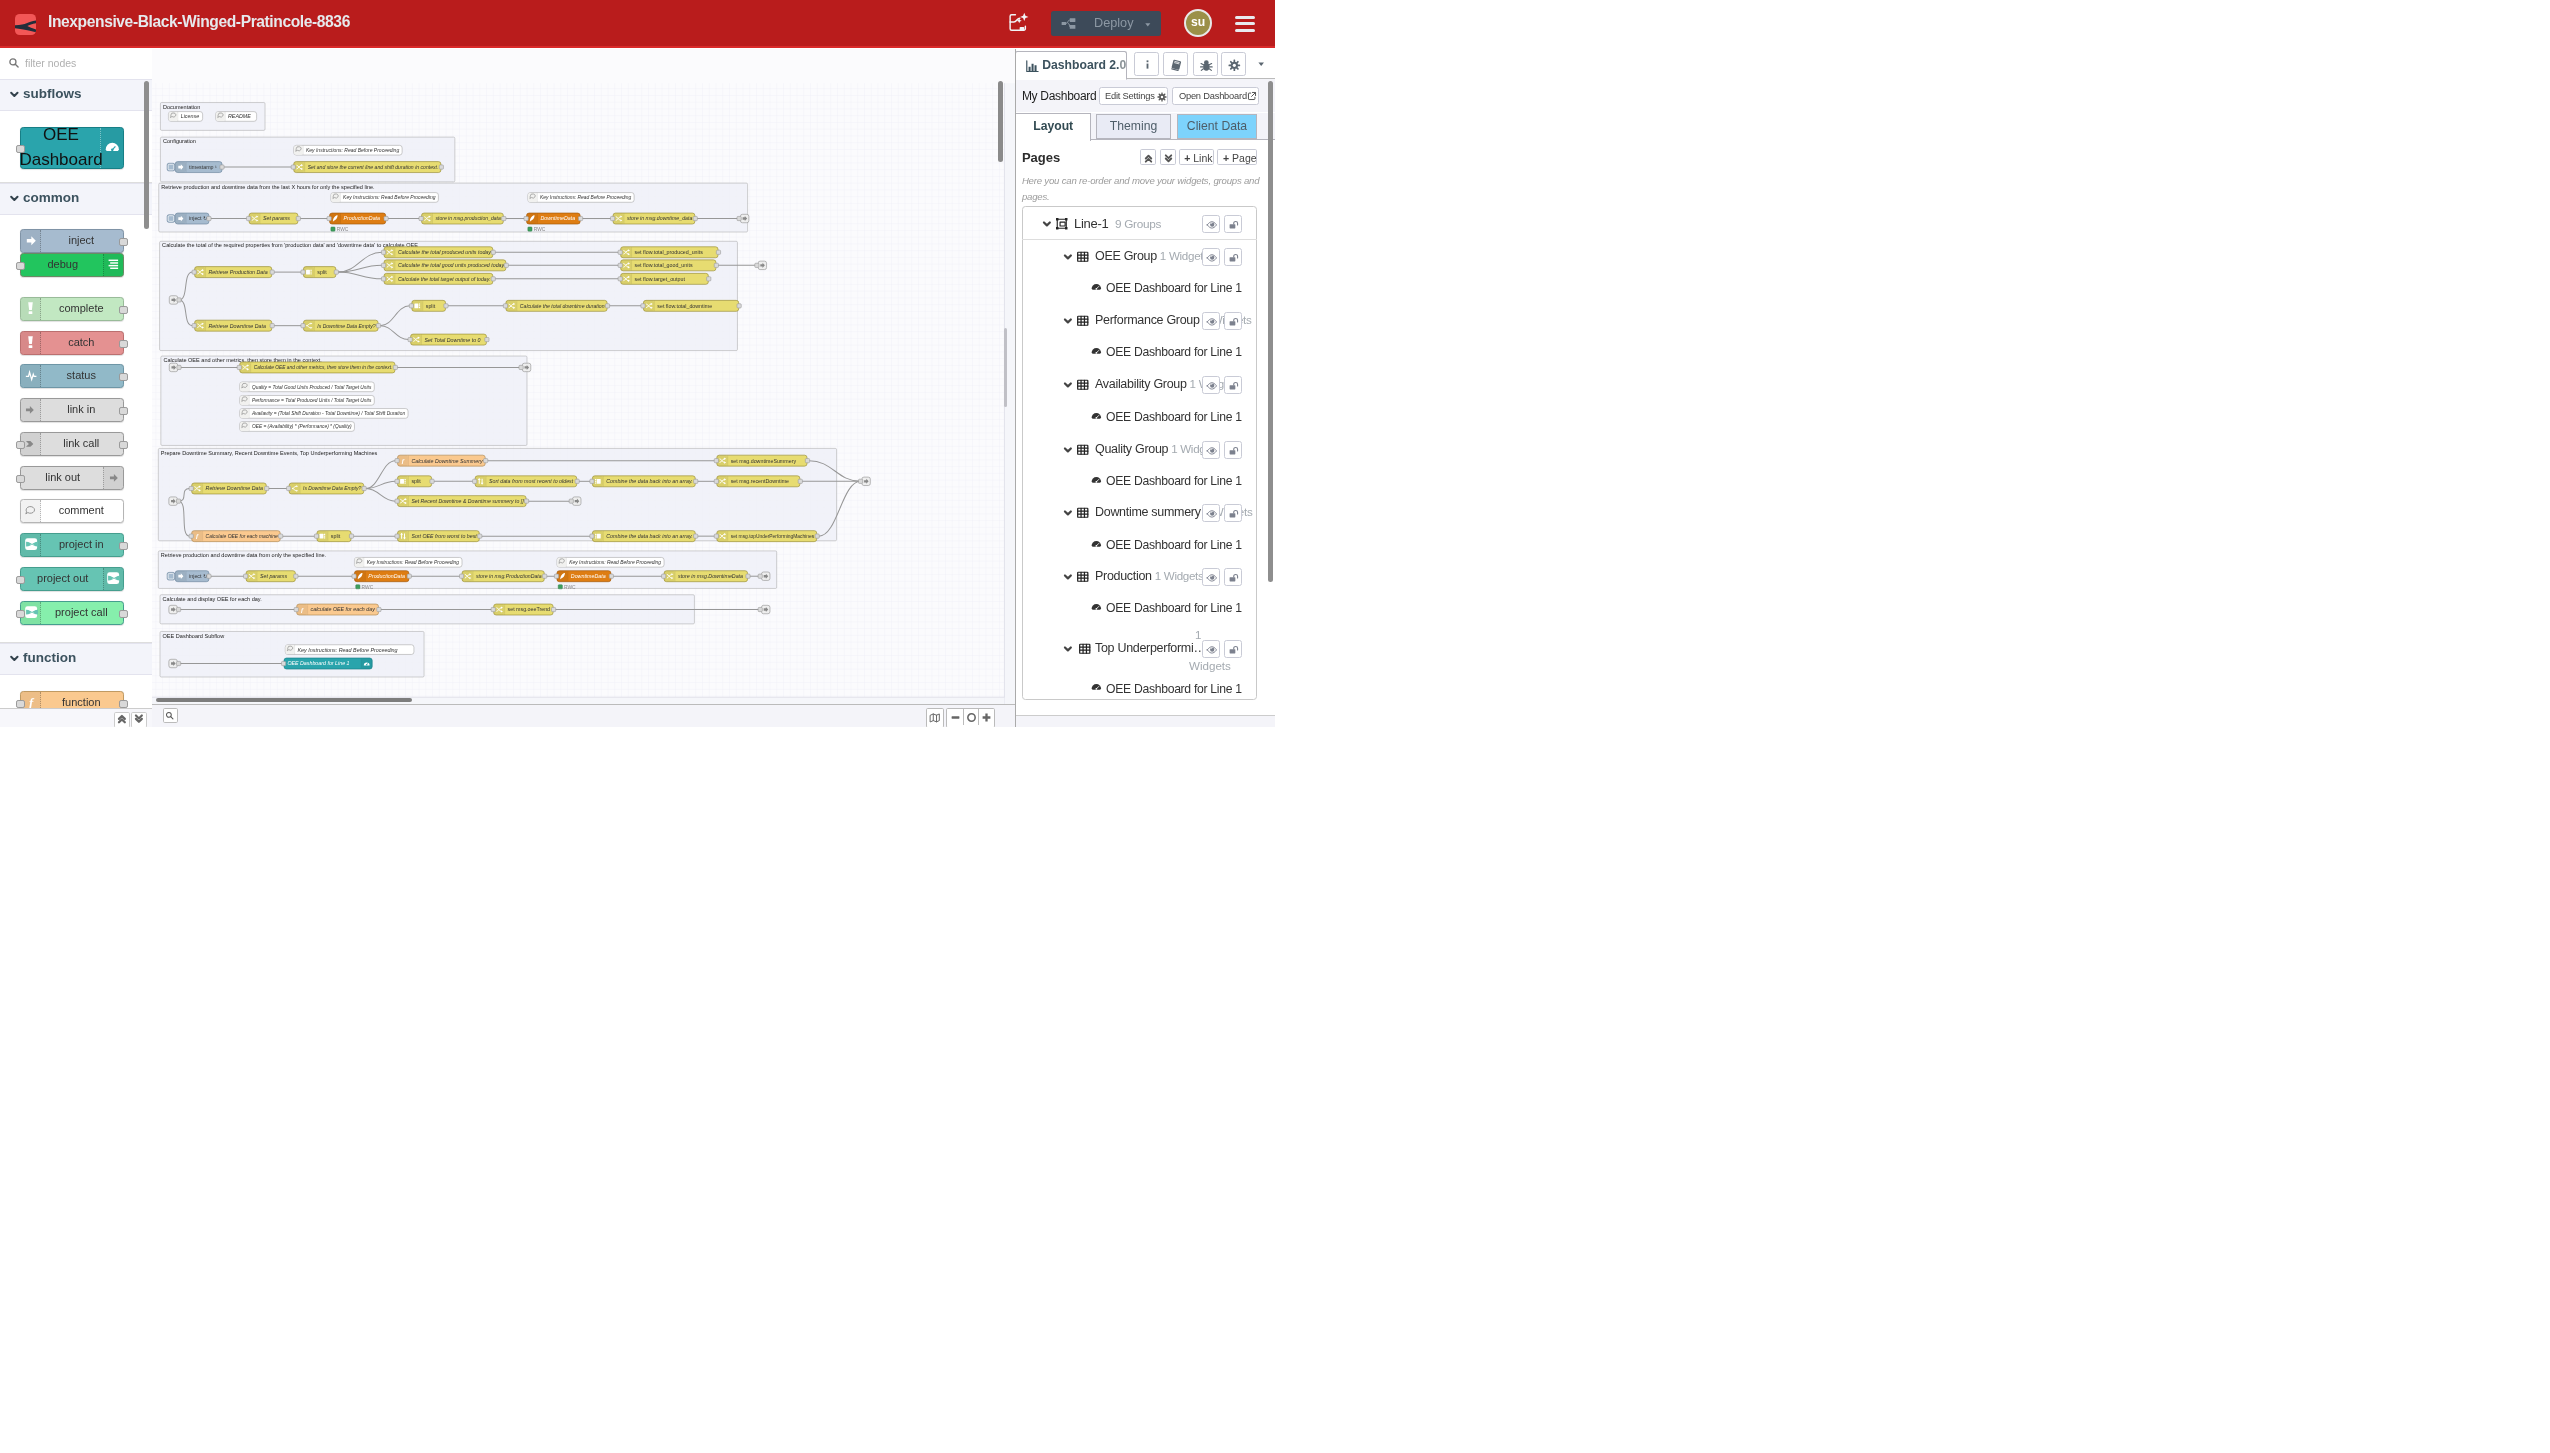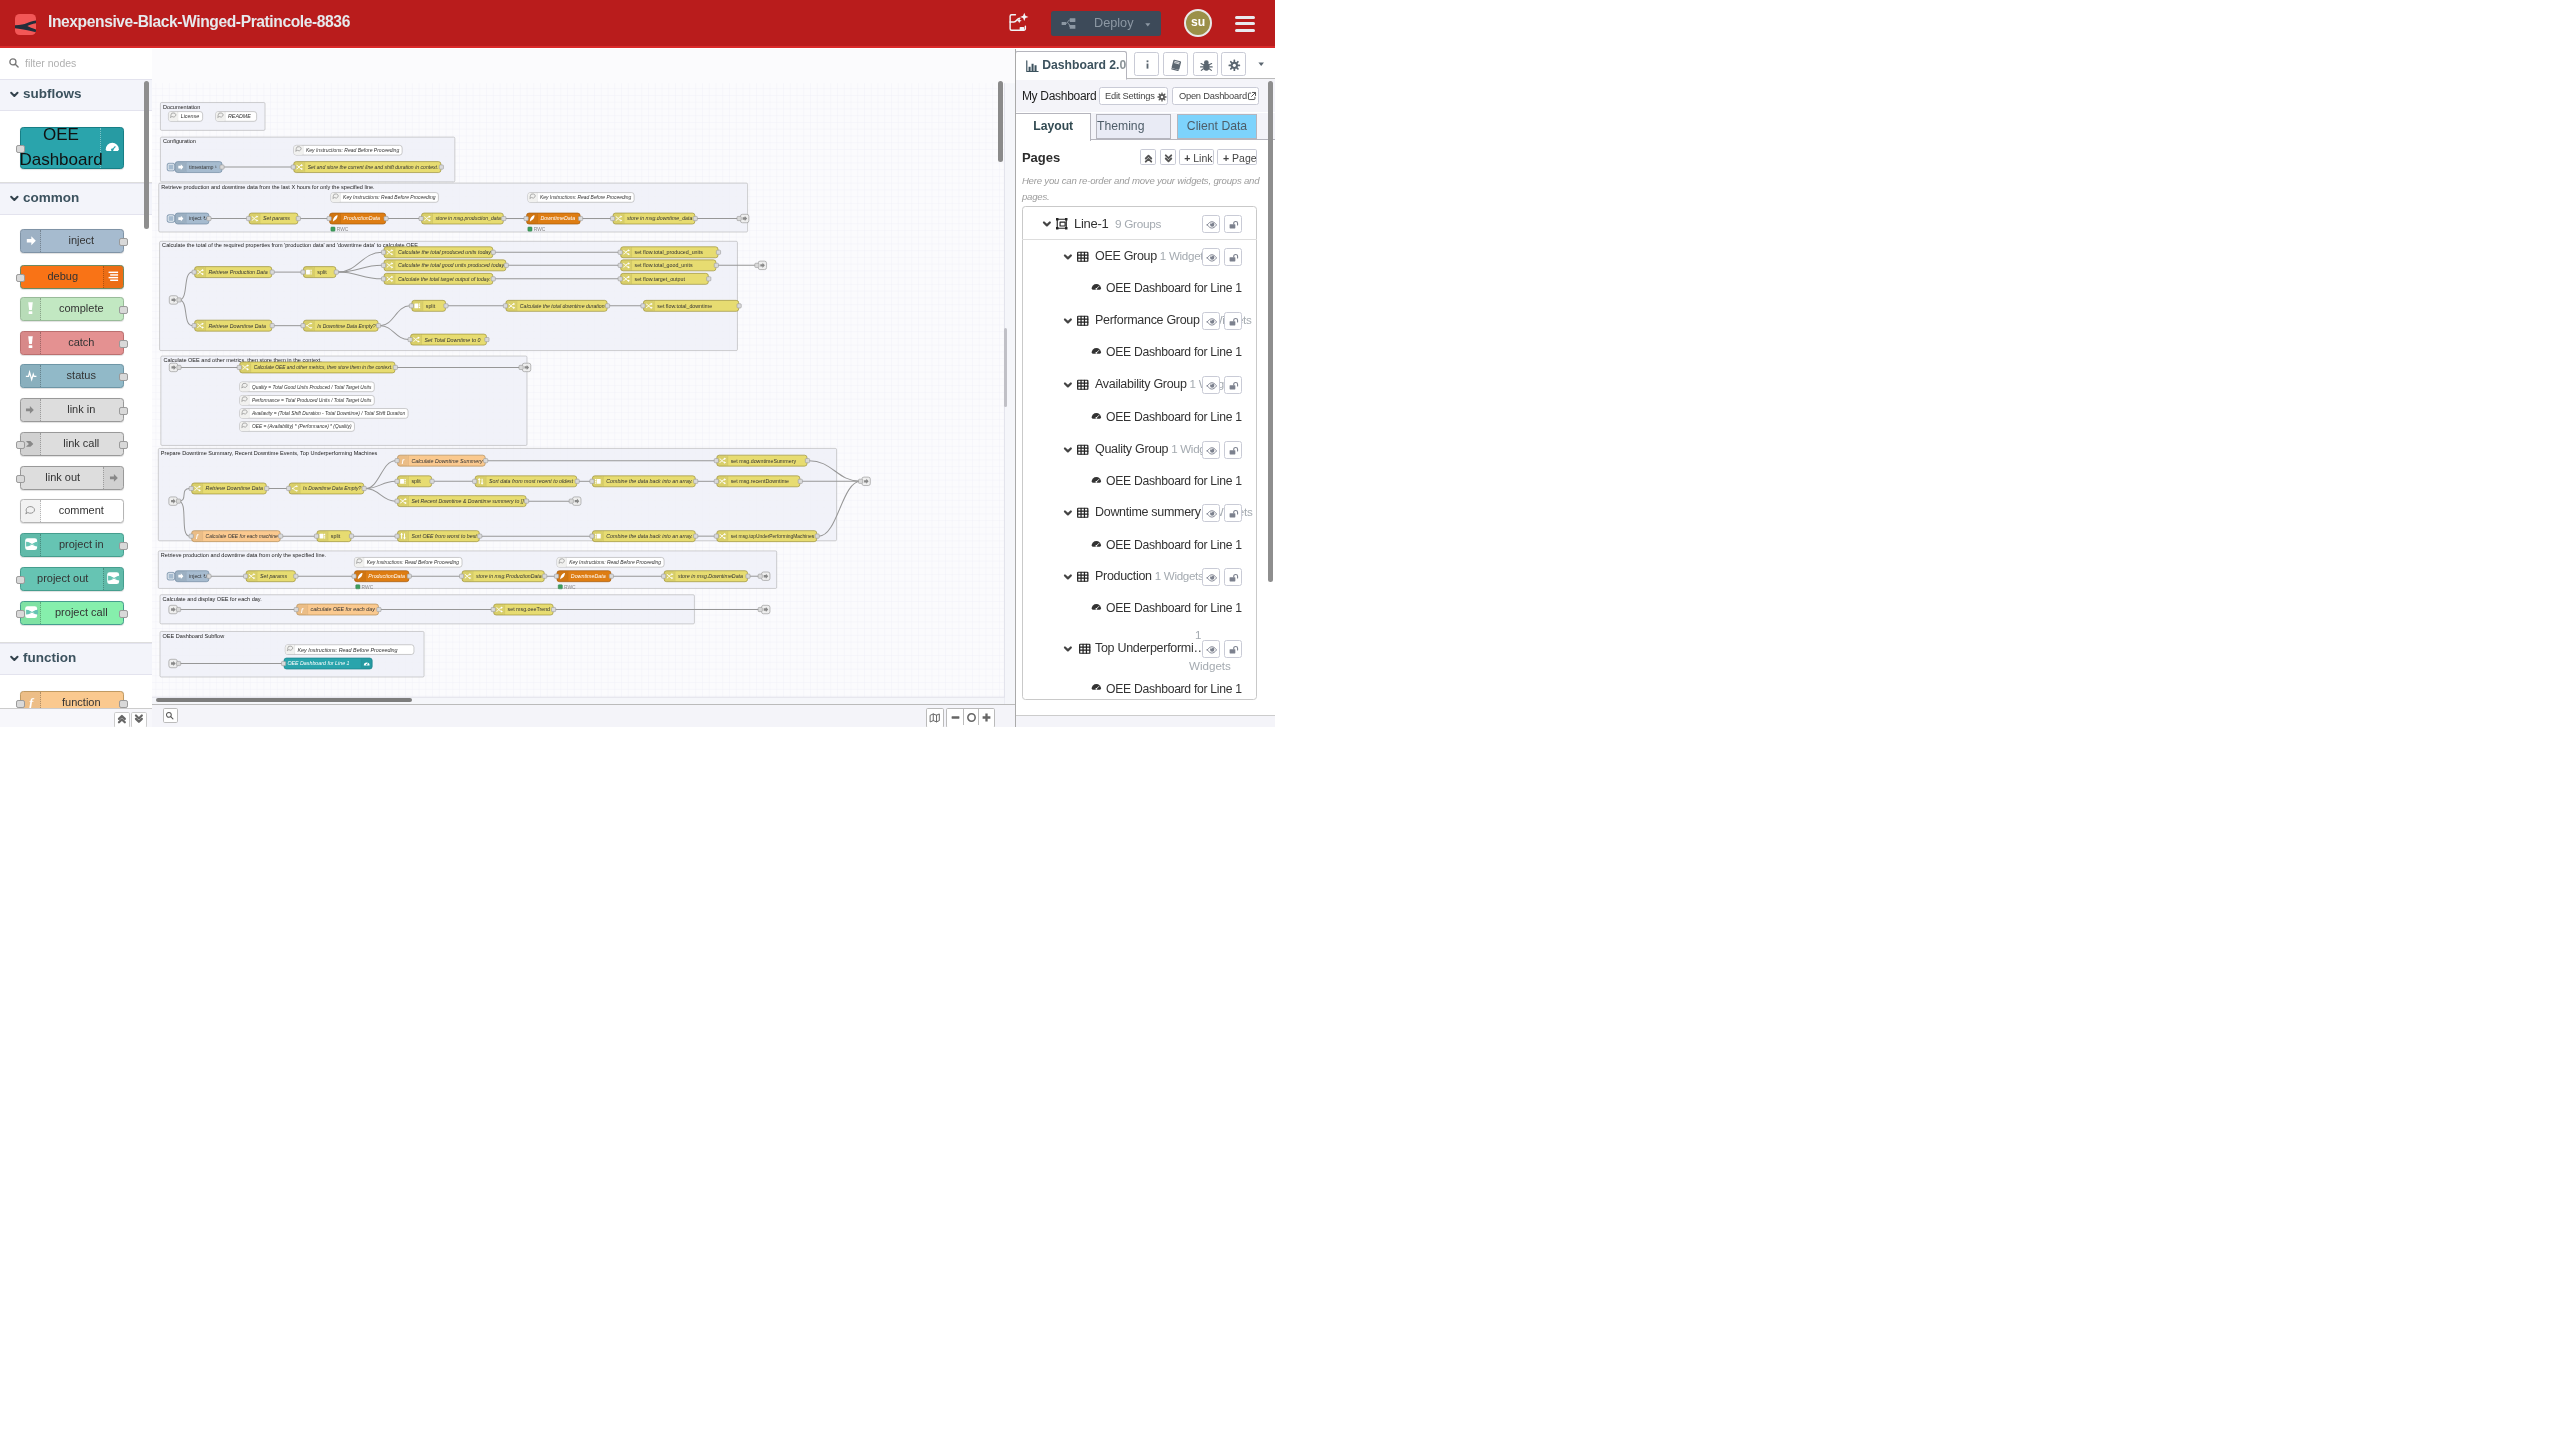--- a/index.html
+++ b/index.html
@@ -77,21 +77,21 @@
       <div style="position:absolute;left:23px;top:5.9px;font-size:13.5px;font-weight:bold;color:#3c525e">common</div>
     </div>
     <div style="position:absolute;left:20px;top:180px;width:102px;height:21.5px;background:#a6bbcf;border:0.8px solid #7f93a6;border-radius:3.4px;box-shadow:0 0.8px 0.8px rgba(0,0,0,0.12)">
       <div style="position:absolute;left:0;top:0;bottom:0;width:18.6px;background:rgba(0,0,0,0.05);border-right:0.8px dotted rgba(0,0,0,0.25);border-radius:3.4px 0 0 3.4px"></div>
       <svg style="position:absolute;left:2.5px;top:4.2px" width="13.5" height="13.5" viewBox="0 0 24 24">
         <path fill="#fff" d="M5 9 h8 v-5 l8 8 -8 8 v-5 H5 z"></path>
       </svg>
       <div style="position:absolute;left:18.6px;right:0px;top:0;bottom:0;display:flex;align-items:center;justify-content:center;font-size:11px;color:#333;line-height:1.15;text-align:center">inject</div>
       <div style="position:absolute;right:-5px;top:7.8px;width:6.7px;height:5.9px;background:#d9d9d9;border:0.8px solid #999;border-radius:2.1px"></div>
     </div>
-    <div style="position:absolute;left:20px;top:216px;width:102px;height:21.5px;background:#f97316;border:0.8px solid #6a8a64;border-radius:3.4px;box-shadow:0 0.8px 0.8px rgba(0,0,0,0.12)">
+    <div style="position:absolute;left:20px;top:204px;width:102px;height:21.5px;background:#22c55e;border:0.8px solid #6a8a64;border-radius:3.4px;box-shadow:0 0.8px 0.8px rgba(0,0,0,0.12)">
       <div style="position:absolute;right:0;top:0;bottom:0;width:18.6px;background:rgba(0,0,0,0.05);border-left:0.8px dotted rgba(0,0,0,0.25);border-radius:0 3.4px 3.4px 0"></div>
       <svg style="position:absolute;right:3.4px;top:4.2px" width="12.7" height="12.7" viewBox="0 0 24 24">
         <g fill="#fff">
           <rect x="3" y="3" width="18" height="2.8"></rect>
           <rect x="6" y="8" width="15" height="2.8"></rect>
           <rect x="3" y="13" width="18" height="2.8"></rect>
           <rect x="6" y="18" width="15" height="2.8"></rect>
         </g>
       </svg>
       <div style="position:absolute;left:0px;right:18.6px;top:0;bottom:0;display:flex;align-items:center;justify-content:center;font-size:11px;color:#333;line-height:1.15;text-align:center">debug</div>
@@ -989,21 +989,21 @@
         <path d="M9 5 H5 a1.5 1.5 0 0 0 -1.5 1.5 V19 a1.5 1.5 0 0 0 1.5 1.5 H17.5 a1.5 1.5 0 0 0 1.5 -1.5 V15" stroke-width="2.4"></path>
         <path d="M13 3.5 H20.5 V11" stroke-width="2.4"></path>
         <path d="M20 4 L11 13" stroke-width="2.4"></path>
       </svg>
     </div>
     <div style="position:absolute;left:0;top:64px;width:261px;height:26.6px;background:#f4f4f9;border-bottom:0.8px solid #b5b5bd;box-sizing:border-box"></div>
     <div style="position:absolute;left:-0.8px;top:64px;width:76px;height:28px;background:#fff;border:0.8px solid #b5b5bd;border-bottom:none;box-sizing:border-box;z-index:2">
       <div style="position:absolute;left:0;right:0;top:5px;text-align:center;font-size:12.2px;font-weight:bold;color:#324a52">Layout</div>
     </div>
     <div style="position:absolute;left:80px;top:65px;width:75px;height:25px;background:#e9ebf5;border:0.8px solid #b5b5bd;box-sizing:border-box">
-      <div style="position:absolute;left:0;right:0;top:4.2px;text-align:left;font-size:12.2px;color:#4e5d68">Theming</div>
+      <div style="position:absolute;left:0;right:0;top:4.2px;text-align:center;font-size:12.2px;color:#4e5d68">Theming</div>
     </div>
     <div style="position:absolute;left:161px;top:65px;width:80px;height:25px;background:#7dd3fc;border:0.8px solid #b5b5bd;box-sizing:border-box">
       <div style="position:absolute;left:0;right:0;top:4.2px;text-align:center;font-size:12.2px;color:#4e5d68">Client Data</div>
     </div>
     <div style="position:absolute;left:5.9px;top:101px;font-size:13px;font-weight:bold;color:#2d2d2d">Pages</div>
     <div style="position:absolute;left:124px;top:100px;width:16.4px;height:16.4px;background:#fff;border:0.8px solid #c9cbd6;border-radius:1.7px;box-sizing:border-box">
       <svg style="position:absolute;left:2.1px;top:2.5px" width="11" height="11" viewBox="0 0 24 24" fill="none" stroke="#555" stroke-width="4.061538461538462" stroke-linecap="round" stroke-linejoin="round">
         <path d="M6 12 L12 6 L18 12"></path>
         <path d="M6 19 L12 13 L18 19"></path>
       </svg>

